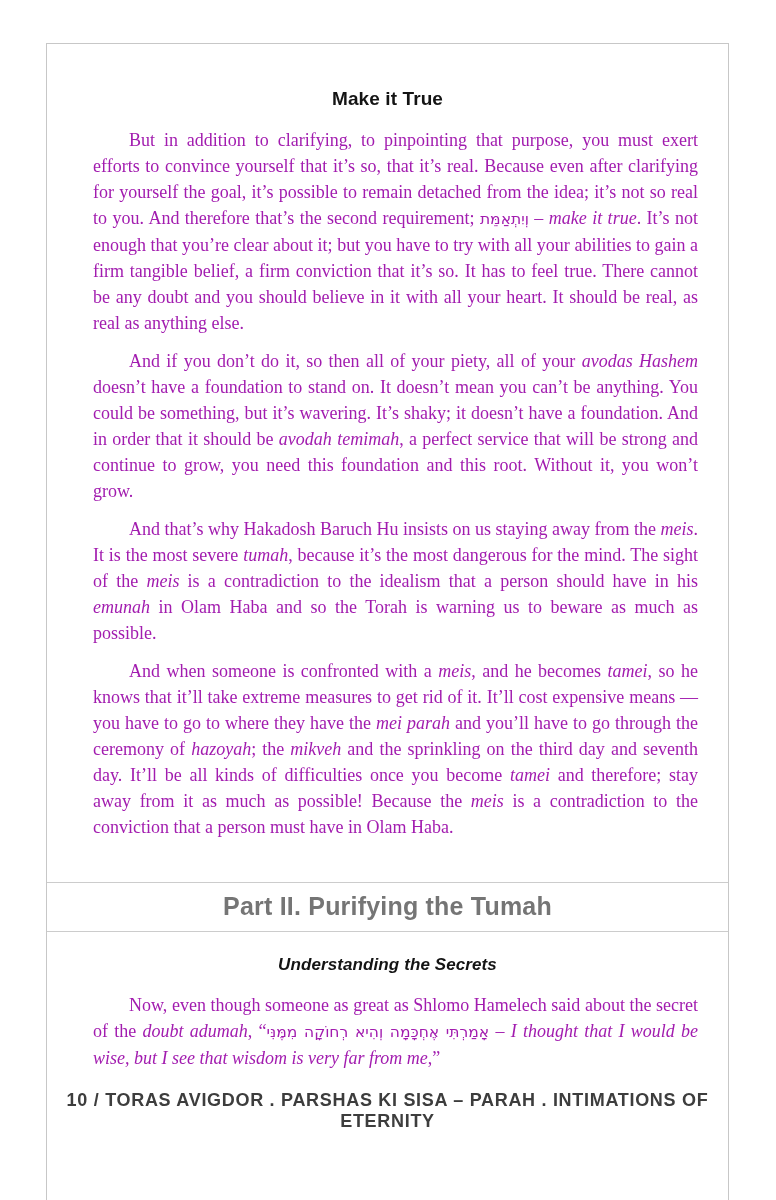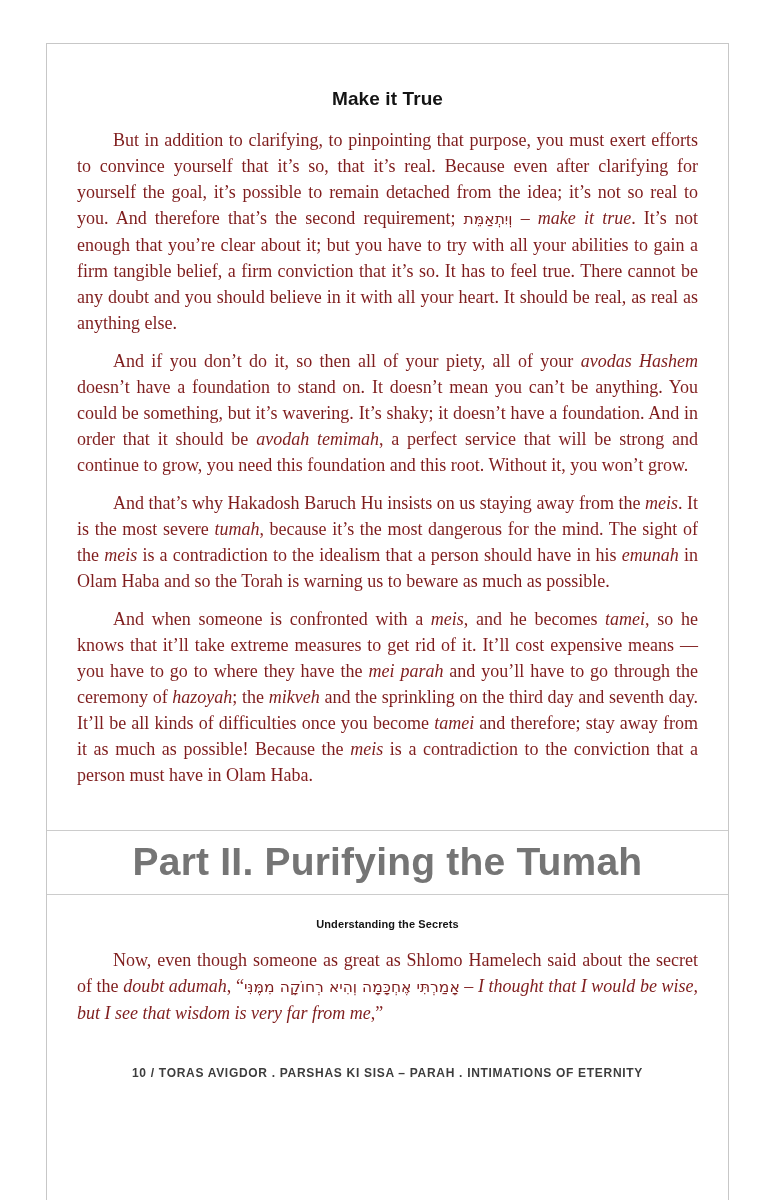--- a/index.html
+++ b/index.html
@@ -28,62 +28,63 @@
     font-weight: bold;
     text-align: center;
     color: #141414;
     letter-spacing: 0.1px;
   }
   .h-make {
     font-size: 19px;
     margin: 44px 0 0 0;
   }
   .h-under {
-    font-size: 11px;
+    font-size: 17px;
     margin: 23px 0 0 0;
+    font-style: italic;
   }
   .para {
     font-family: "Liberation Serif", serif;
     font-size: 18px;
     line-height: 26px;
-    color: #7f1d1d;
+    color: #a21caf;
     text-align: justify;
     text-indent: 36px;
-    margin: 12px 0 0 0;
+    margin: 12px 0 0 16px;
   }
   .bodyblock .para:first-child {
     margin-top: 17px;
   }
   .it {
     font-style: italic;
   }
   .heb {
     font-family: "DejaVu Sans", sans-serif;
     font-size: 15.5px;
   }
   .divider {
     margin-top: 42px;
     border-top: 1px solid #cccccc;
     border-bottom: 1px solid #cccccc;
     padding: 9px 0 10px 0;
     text-align: center;
   }
   .part-title {
     font-family: "Liberation Sans", sans-serif;
-    font-size: 39px;
+    font-size: 25px;
     font-weight: bold;
     color: #757575;
     margin: 0;
     letter-spacing: 0.2px;
   }
   .footer {
-    margin-top: 40px;
+    margin-top: 19px;
     text-align: center;
     font-family: "Liberation Sans", sans-serif;
-    font-size: 12px;
+    font-size: 18px;
     font-weight: bold;
     letter-spacing: 0.7px;
     color: #3d3d3d;
   }
 </style>
 </head>
 <body>
 
 <div class="page">
 

